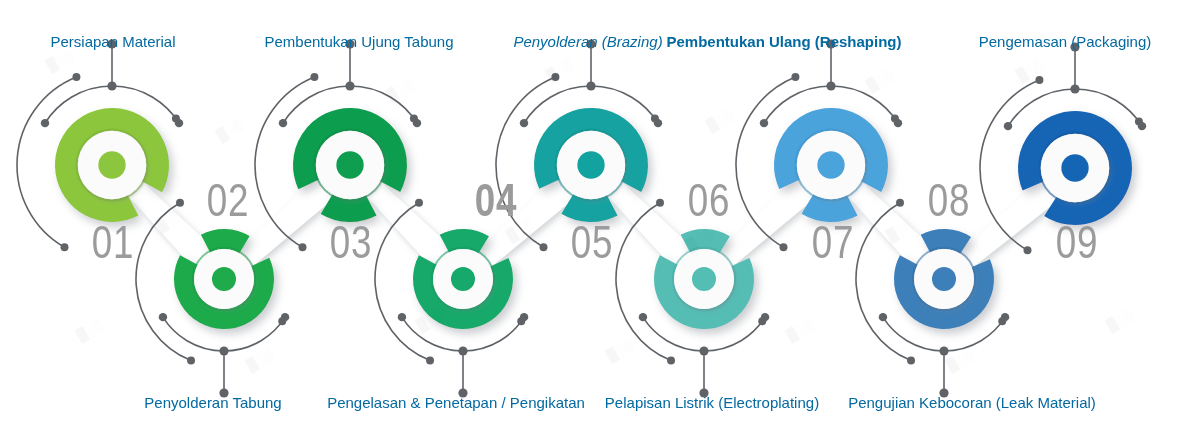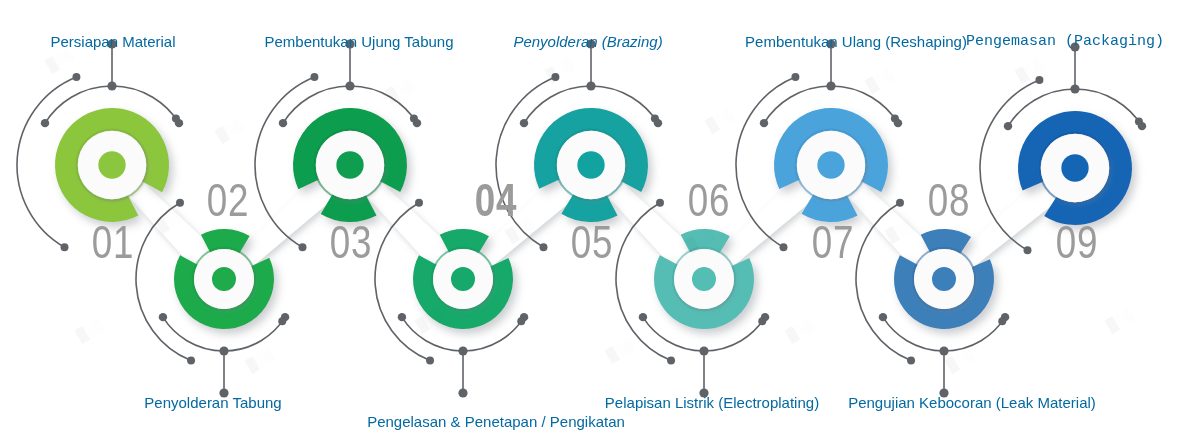--- a/index.html
+++ b/index.html
@@ -232,21 +232,21 @@
           <g filter="url(#nodeShadow)">
             <path d="M 31.37690367160979 14.59971351608155 A 40 40 0 0 1 70.78729098100152 15.825615826014172" fill="none" stroke="#16a96b" stroke-width="20"></path>
             <path d="M 86.3435183654607 33.29225709979288 A 40 40 0 1 1 14.765164443814065 31.06573573310715" fill="none" stroke="#16a96b" stroke-width="20"></path>
           </g>
           <circle cx="50" cy="50" r="31.2" fill="none" stroke="#0f9a5e" stroke-width="2" opacity="0.55"></circle>
           <circle cx="50" cy="50" r="30" fill="#fbfbfb" filter="url(#innerDiscShadow)"></circle>
           <circle cx="50" cy="50" r="12" fill="#16a96b"></circle>
         </svg>
       </div>
       <div class="num" style="left: 496px; top: 200px; font-weight: bold;"><span>04</span></div>
-      <div class="label" style="left: 456px; top: 422px; margin-left: 40px;">Pengelasan &amp; Penetapan / Pengikatan</div>
+      <div class="label" style="left: 456px; top: 403px;">Pengelasan &amp; Penetapan / Pengikatan</div>
       <div class="node" style="left: 591px; top: 165px; width: 114px; height: 114px;">
         <svg width="114" height="114" viewBox="0 0 114 114">
           <g filter="url(#nodeShadow)">
             <path d="M 78.23032981436485 97.35632659166703 A 45.599999999999994 45.599999999999994 0 0 1 33.30248828165825 95.95879795834382" fill="none" stroke="#12a2a0" stroke-width="22.800000000000004"></path>
             <path d="M 15.568389063374816 76.0468269062361 A 45.599999999999994 45.599999999999994 0 1 1 97.16771253405196 78.58506126425786" fill="none" stroke="#12a2a0" stroke-width="22.800000000000004"></path>
           </g>
           <circle cx="57" cy="57" r="35.4" fill="none" stroke="#0d9392" stroke-width="2" opacity="0.55"></circle>
           <circle cx="57" cy="57" r="34.199999999999996" fill="#fbfbfb" filter="url(#innerDiscShadow)"></circle>
           <circle cx="57" cy="57" r="13.68" fill="#12a2a0"></circle>
         </svg>
@@ -271,21 +271,21 @@
           <g filter="url(#nodeShadow)">
             <path d="M 78.23032981436485 97.35632659166703 A 45.599999999999994 45.599999999999994 0 0 1 33.45449612091729 96.05085462675689" fill="none" stroke="#4ba3dc" stroke-width="22.800000000000004"></path>
             <path d="M 15.642931837749714 76.20814704814038 A 45.599999999999994 45.599999999999994 0 1 1 97.16771253405196 78.58506126425786" fill="none" stroke="#4ba3dc" stroke-width="22.800000000000004"></path>
           </g>
           <circle cx="57" cy="57" r="35.4" fill="none" stroke="#3d93cc" stroke-width="2" opacity="0.55"></circle>
           <circle cx="57" cy="57" r="34.199999999999996" fill="#fbfbfb" filter="url(#innerDiscShadow)"></circle>
           <circle cx="57" cy="57" r="13.68" fill="#4ba3dc"></circle>
         </svg>
       </div>
       <div class="num" style="left: 833px; top: 242px;"><span>07</span></div>
-      <div class="label" style="left: 856px; top: 42px;">Pembentukan Ulang (Reshaping)</div>
+      <div class="label" style="left: 784px; top: 42px; font-weight: bold;">Pembentukan Ulang (Reshaping)</div>
       <div class="node" style="left: 944px; top: 279px; width: 100px; height: 100px;">
         <svg width="100" height="100" viewBox="0 0 100 100">
           <g filter="url(#nodeShadow)">
             <path d="M 31.37690367160979 14.59971351608155 A 40 40 0 0 1 71.623975864785 16.34879396218917" fill="none" stroke="#3c7fb9" stroke-width="20"></path>
             <path d="M 86.74460406950593 34.19385968127424 A 40 40 0 1 1 14.765164443814065 31.06573573310715" fill="none" stroke="#3c7fb9" stroke-width="20"></path>
           </g>
           <circle cx="50" cy="50" r="31.2" fill="none" stroke="#316fa6" stroke-width="2" opacity="0.55"></circle>
           <circle cx="50" cy="50" r="30" fill="#fbfbfb" filter="url(#innerDiscShadow)"></circle>
           <circle cx="50" cy="50" r="12" fill="#3c7fb9"></circle>
         </svg>
@@ -296,21 +296,21 @@
         <svg width="114" height="114" viewBox="0 0 114 114">
           <g filter="url(#nodeShadow)">
             <path d="M 15.111151360763238 75.01899996334734 A 45.599999999999994 45.599999999999994 0 1 1 32.34866751414504 95.3623748831043" fill="none" stroke="#1565b5" stroke-width="22.800000000000004"></path>
           </g>
           <circle cx="57" cy="57" r="35.4" fill="none" stroke="#0f57a1" stroke-width="2" opacity="0.55"></circle>
           <circle cx="57" cy="57" r="34.199999999999996" fill="#fbfbfb" filter="url(#innerDiscShadow)"></circle>
           <circle cx="57" cy="57" r="13.68" fill="#1565b5"></circle>
         </svg>
       </div>
       <div class="num" style="left: 1077px; top: 242px;"><span>09</span></div>
-      <div class="label" style="left: 1065px; top: 42px; font-family: Liberation Mono, monospace;">Pengemasan (Packaging)</div>
+      <div class="label" style="left: 1065px; top: 42px;">Pengemasan (Packaging)</div>
     </div>
 
   <div id="watermarks">
       <div class="wm" style="left: 60px; top: 60px;">█░▒</div>
       <div class="wm" style="left: 230px; top: 130px;">█░▒</div>
       <div class="wm" style="left: 400px; top: 90px;">█░▒</div>
       <div class="wm" style="left: 560px; top: 70px;">█░▒</div>
       <div class="wm" style="left: 720px; top: 120px;">█░▒</div>
       <div class="wm" style="left: 880px; top: 80px;">█░▒</div>
       <div class="wm" style="left: 1030px; top: 70px;">█░▒</div>

